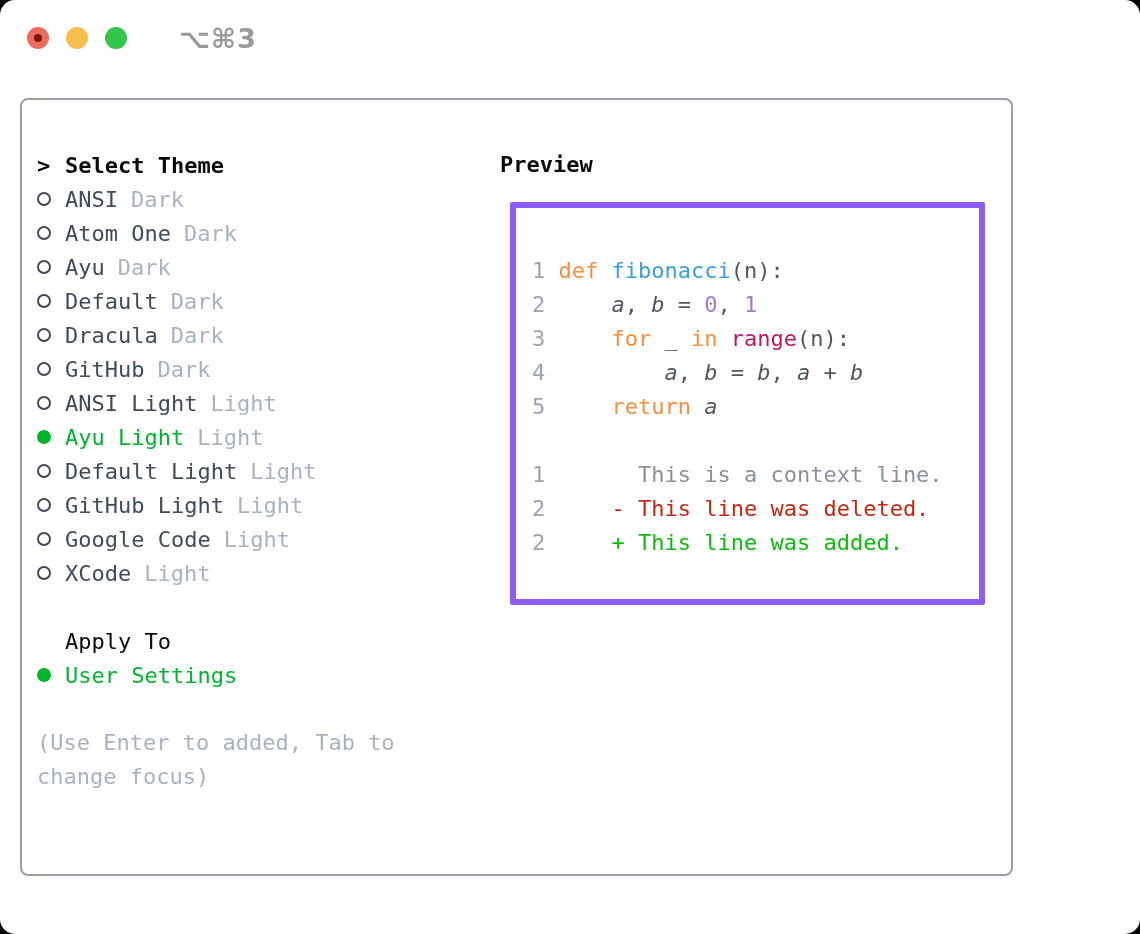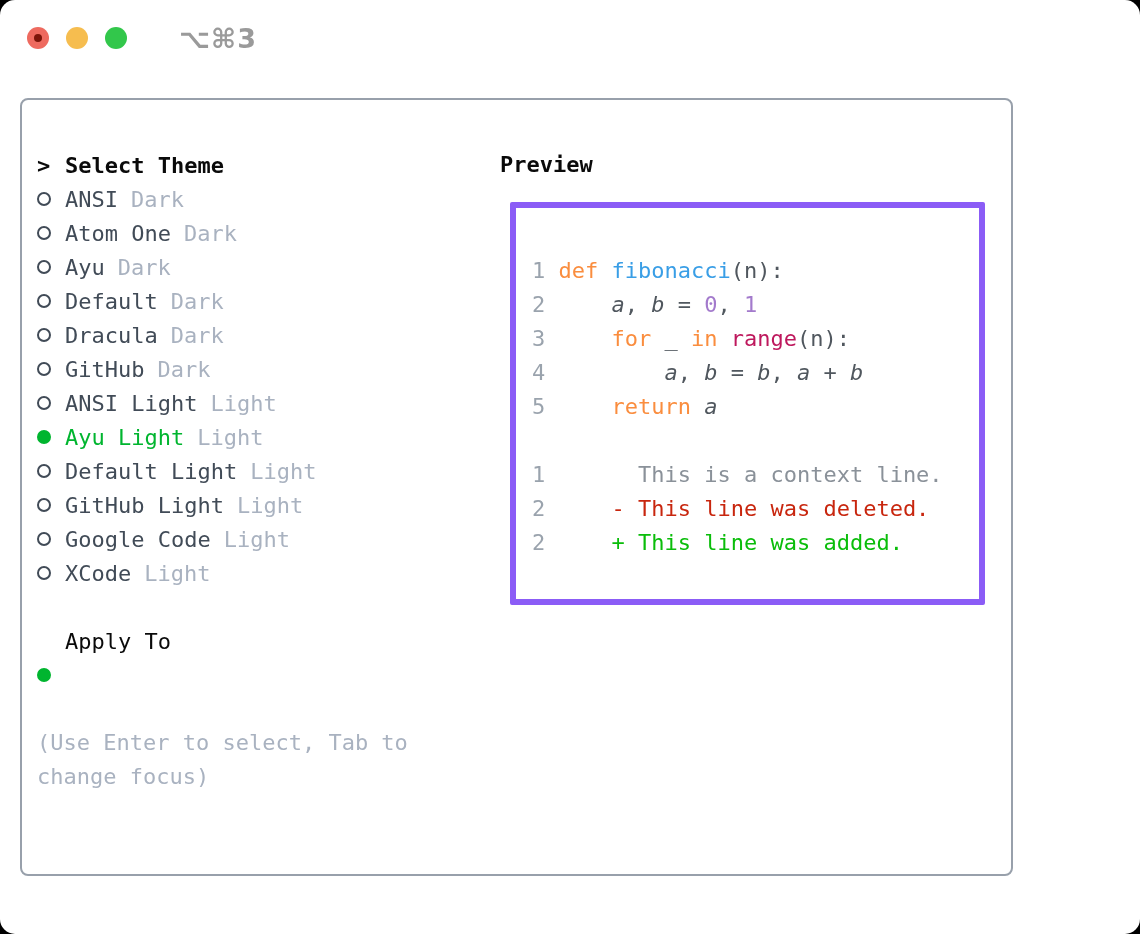--- a/index.html
+++ b/index.html
@@ -105,26 +105,26 @@
         </div>
 
       <div class="blank-row"></div>
 
       <div class="row">
         <span class="marker"></span>
         <span class="apply-label">Apply To</span>
       </div>
 
       <div id="apply-list">
-          <div class="row sel"><span class="marker"><span class="radio sel"></span></span></div>
+          <div class="row sel"><span class="marker"><span class="radio sel"></span></span><span class="name">User Settings</span></div>
         </div>
 
       <div class="blank-row"></div>
 
-      <div class="help">(Use Enter to select, Tab to change focus)</div>
+      <div class="help">(Use Enter to added, Tab to change focus)</div>
     </div>
 
     <div class="preview-label">Preview</div>
 
     <div class="pv-box">
       <div id="code-lines">
           <div class="pv-line"><span class="ln">1</span> <span class="tk-kw">def</span><span class="tk-pl"> </span><span class="tk-fn">fibonacci</span><span class="tk-pl">(n):</span></div>
           <div class="pv-line"><span class="ln">2</span> <span class="tk-pl">    </span><span class="tk-var">a</span><span class="tk-pl">, </span><span class="tk-var">b</span><span class="tk-pl"> = </span><span class="tk-num">0</span><span class="tk-pl">, </span><span class="tk-num">1</span></div>
           <div class="pv-line"><span class="ln">3</span> <span class="tk-pl">    </span><span class="tk-kw">for</span><span class="tk-pl"> _ </span><span class="tk-kw">in</span><span class="tk-pl"> </span><span class="tk-call">range</span><span class="tk-pl">(n):</span></div>
           <div class="pv-line"><span class="ln">4</span> <span class="tk-pl">        </span><span class="tk-var">a</span><span class="tk-pl">, </span><span class="tk-var">b</span><span class="tk-pl"> = </span><span class="tk-var">b</span><span class="tk-pl">, </span><span class="tk-var">a</span><span class="tk-pl"> + </span><span class="tk-var">b</span></div>

